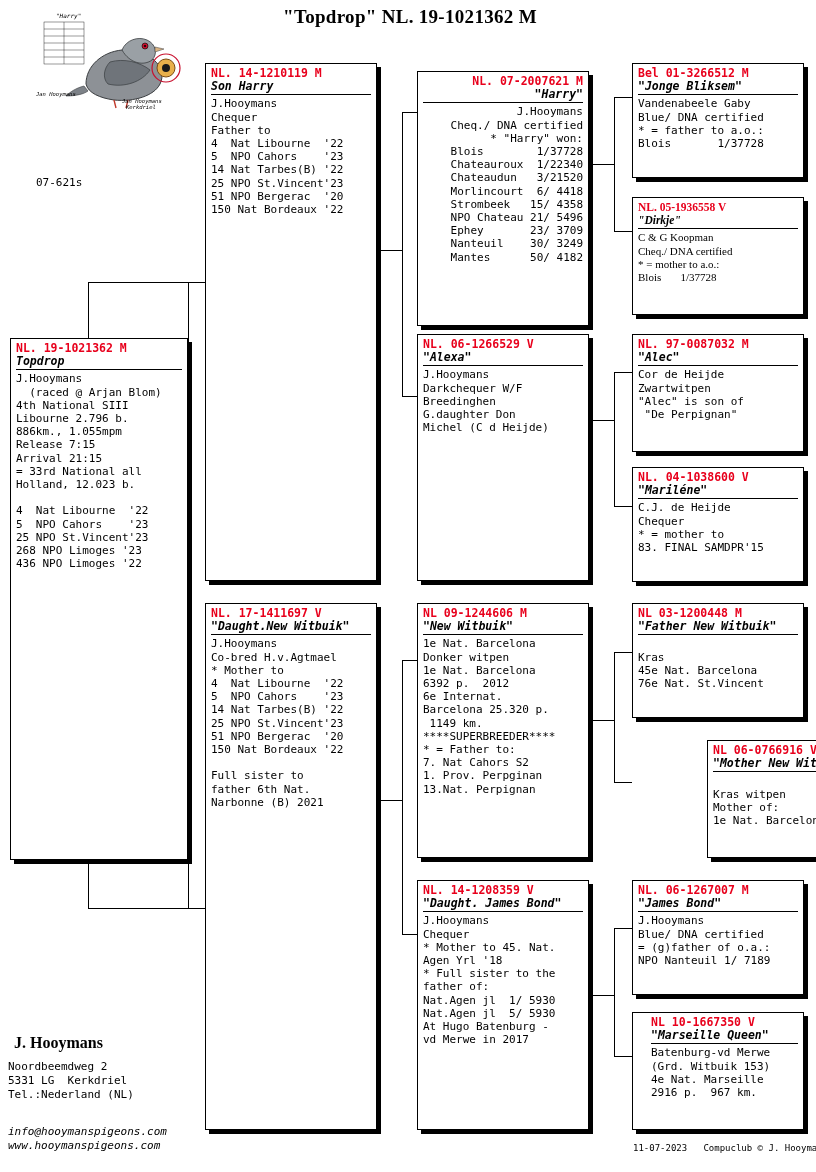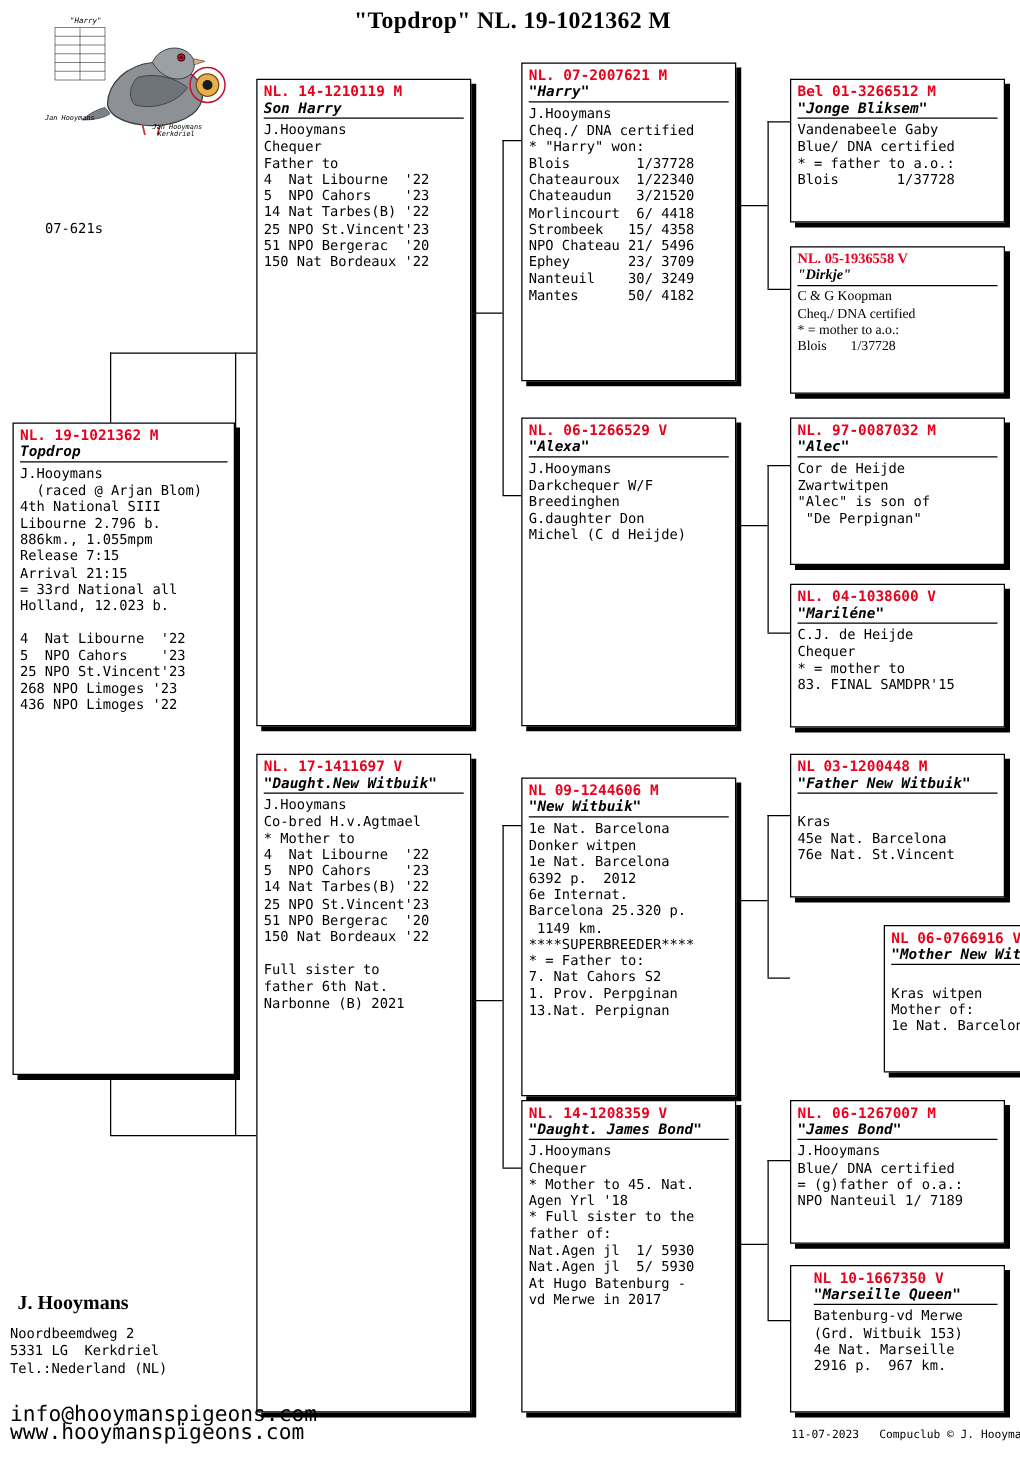--- a/index.html
+++ b/index.html
@@ -53,21 +53,21 @@
   .logo{position:absolute;left:14px;top:8px;width:175px;height:105px;}
   .logo-caption{position:absolute;left:8px;top:176px;font-size:11px;margin-left:28px;}
 
   
   .foot-name{
     position:absolute;left:14px;top:1034px;
     font-family:"Liberation Serif","DejaVu Serif",serif;
     font-weight:bold;font-size:16px;
   }
   .foot-addr{position:absolute;left:8px;top:1060px;white-space:pre;line-height:14px;font-size:11px;}
-  .foot-web{position:absolute;left:8px;top:1125px;white-space:pre;line-height:14px;font-size:17px;}
+  .foot-web{position:absolute;left:8px;top:1125px;white-space:pre;line-height:14px;font-size:11px;font-style:italic;}
   .foot-right{position:absolute;left:633px;top:1143px;font-size:9px;white-space:pre;}
 </style>
 </head>
 <body>
 
 <div class="title">"Topdrop"  NL. 19-1021362 M</div>
 
 <div class="logo">
   <svg width="175" height="105" viewBox="0 0 175 105">
 
@@ -185,21 +185,21 @@
 14 Nat Tarbes(B) '22
 25 NPO St.Vincent'23
 51 NPO Bergerac  '20
 150 Nat Bordeaux '22
 
 Full sister to
 father 6th Nat.
 Narbonne (B) 2021</div>
 </div>
 
-<div class="box" style="left:417px;top:50px;width:172px;height:255px;">
+<div class="box" style="left:417px;top:71px;width:172px;height:255px;text-align:right;">
   <div class="ring">NL. 07-2007621 M</div>
   <div class="name">"Harry"</div>
   <div class="lines">J.Hooymans
 Cheq./ DNA certified
 * "Harry" won:
 Blois        1/37728
 Chateauroux  1/22340
 Chateaudun   3/21520
 Morlincourt  6/ 4418
 Strombeek   15/ 4358
@@ -212,21 +212,21 @@
 <div class="box" style="left:417px;top:334px;width:172px;height:247px;">
   <div class="ring">NL. 06-1266529 V</div>
   <div class="name">"Alexa"</div>
   <div class="lines">J.Hooymans
 Darkchequer W/F
 Breedinghen
 G.daughter Don
 Michel (C d Heijde)</div>
 </div>
 
-<div class="box" style="left:417px;top:603px;width:172px;height:255px;margin-top:19px;">
+<div class="box" style="left:417px;top:603px;width:172px;height:255px;">
   <div class="ring">NL  09-1244606 M</div>
   <div class="name">"New Witbuik"</div>
   <div class="lines">1e Nat. Barcelona
 Donker witpen
 1e Nat. Barcelona
 6392 p.  2012
 6e Internat.
 Barcelona 25.320 p.
  1149 km.
 ****SUPERBREEDER****

